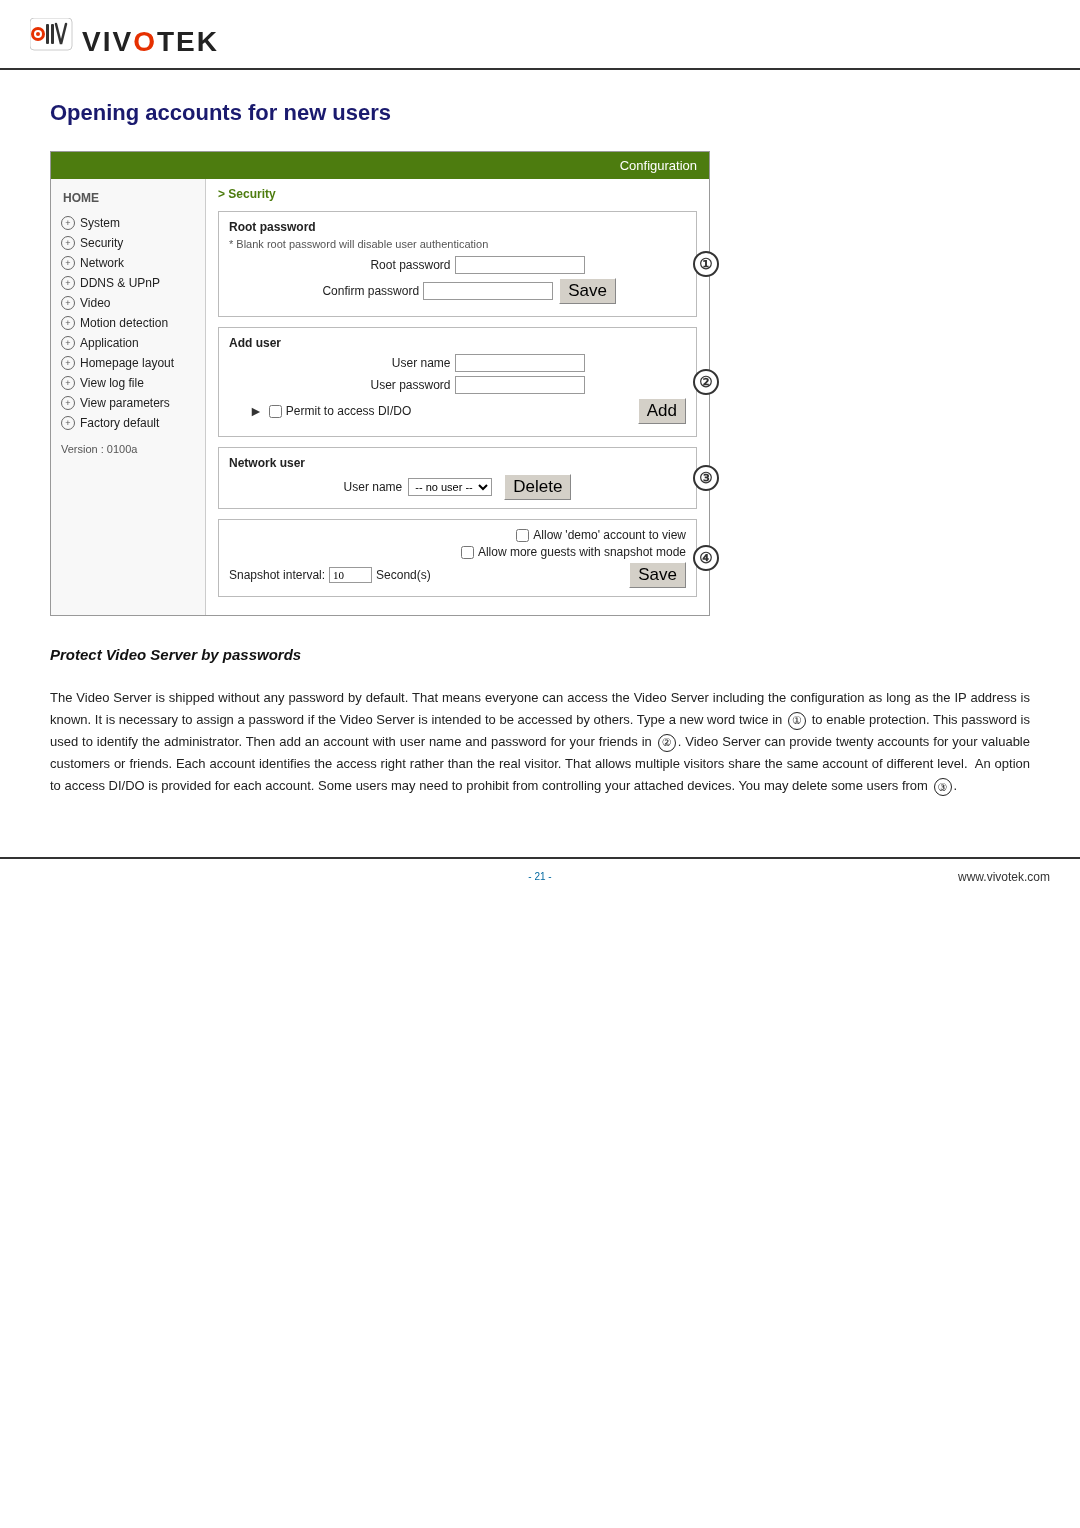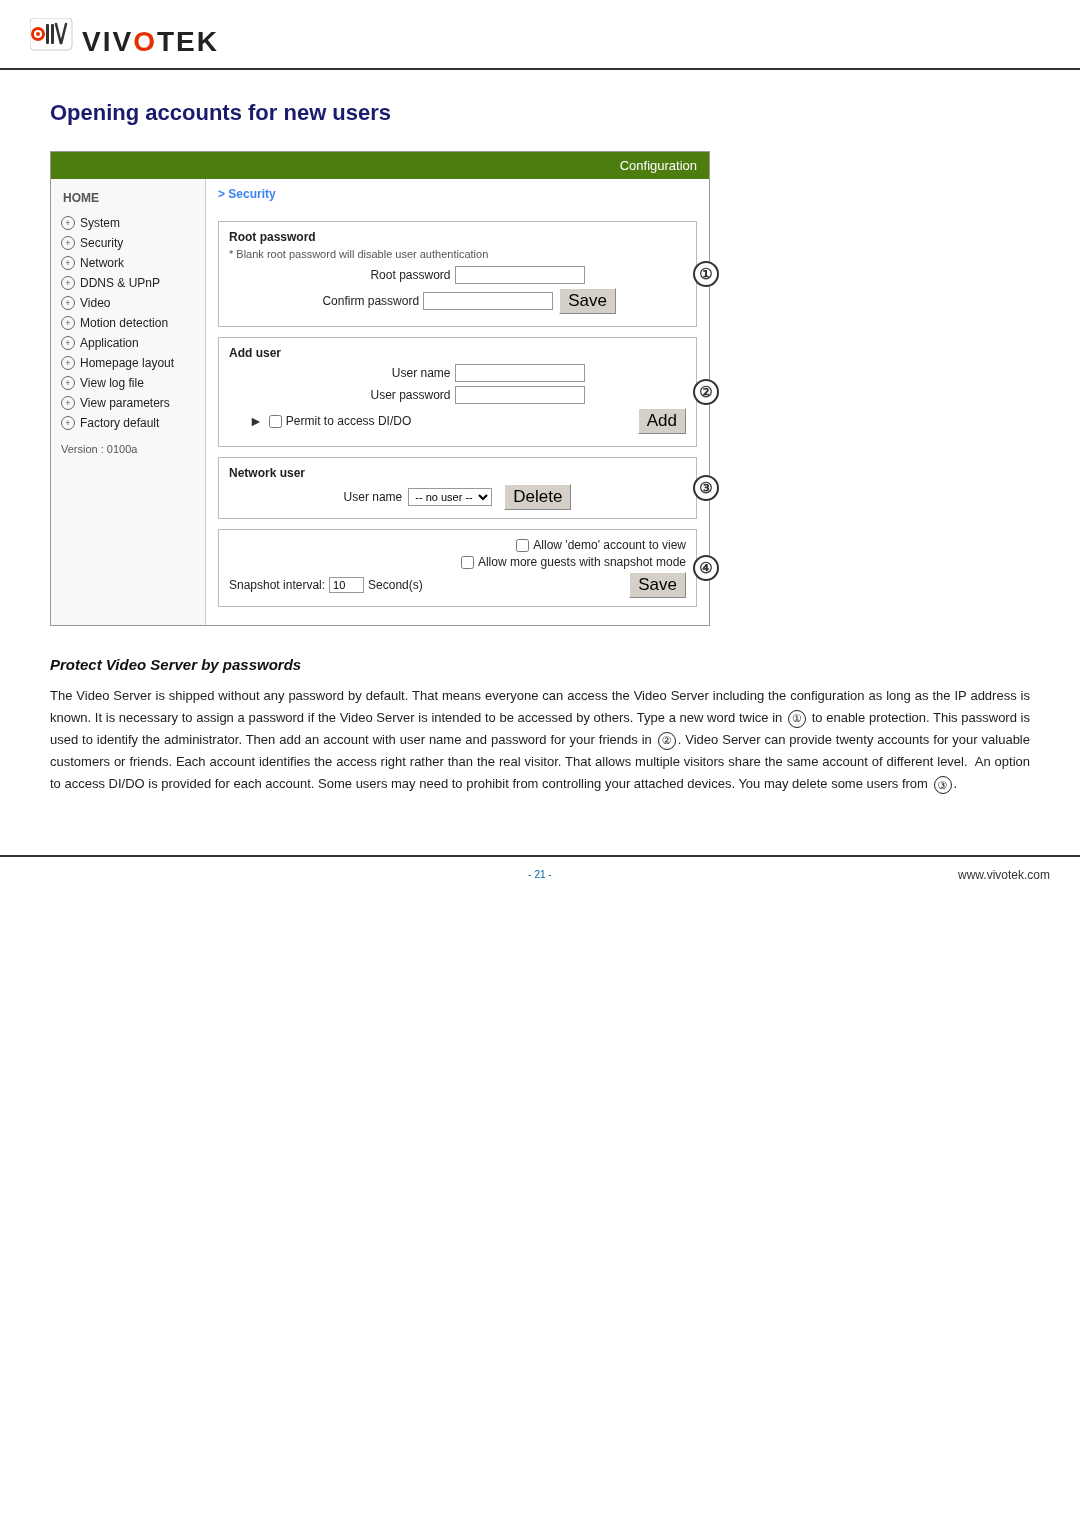--- a/index.html
+++ b/index.html
@@ -112,24 +112,24 @@
     }
 
     
     .config-main {
       flex: 1;
       padding: 8px 12px;
       position: relative;
     }
 
     .breadcrumb {
-      color: #3b82f6;
-      font-size: 12px;
-      font-weight: bold;
-      margin-bottom: 20px;
+      color: #4d7c0f;
+      font-size: 12px;
+      font-weight: bold;
+      margin-bottom: 10px;
     }
 
     
     .section {
       border: 1px solid #bbb;
       margin-bottom: 10px;
       padding: 8px 10px;
       position: relative;
       background: #fff;
     }
@@ -222,34 +222,35 @@
     }
 
     .snapshot-row {
       display: flex;
       align-items: center;
       font-size: 12px;
       margin-top: 3px;
     }
 
     .snapshot-input {
-      width: 35px;
+      width: 43px;
       border: 1px solid #999;
       font-size: 11px;
       padding: 1px 3px;
       margin: 0 4px;
+      font-family: Liberation Serif, serif;
     }
 
     
     .section-subtitle {
       font-size: 15px;
       font-weight: bold;
       font-style: italic;
       color: #111;
-      margin-bottom: 12px;
+      margin-bottom: 24px;
     }
 
     .description-text {
       font-size: 13px;
       line-height: 1.7;
       color: #222;
       text-align: justify;
     }
 
     

